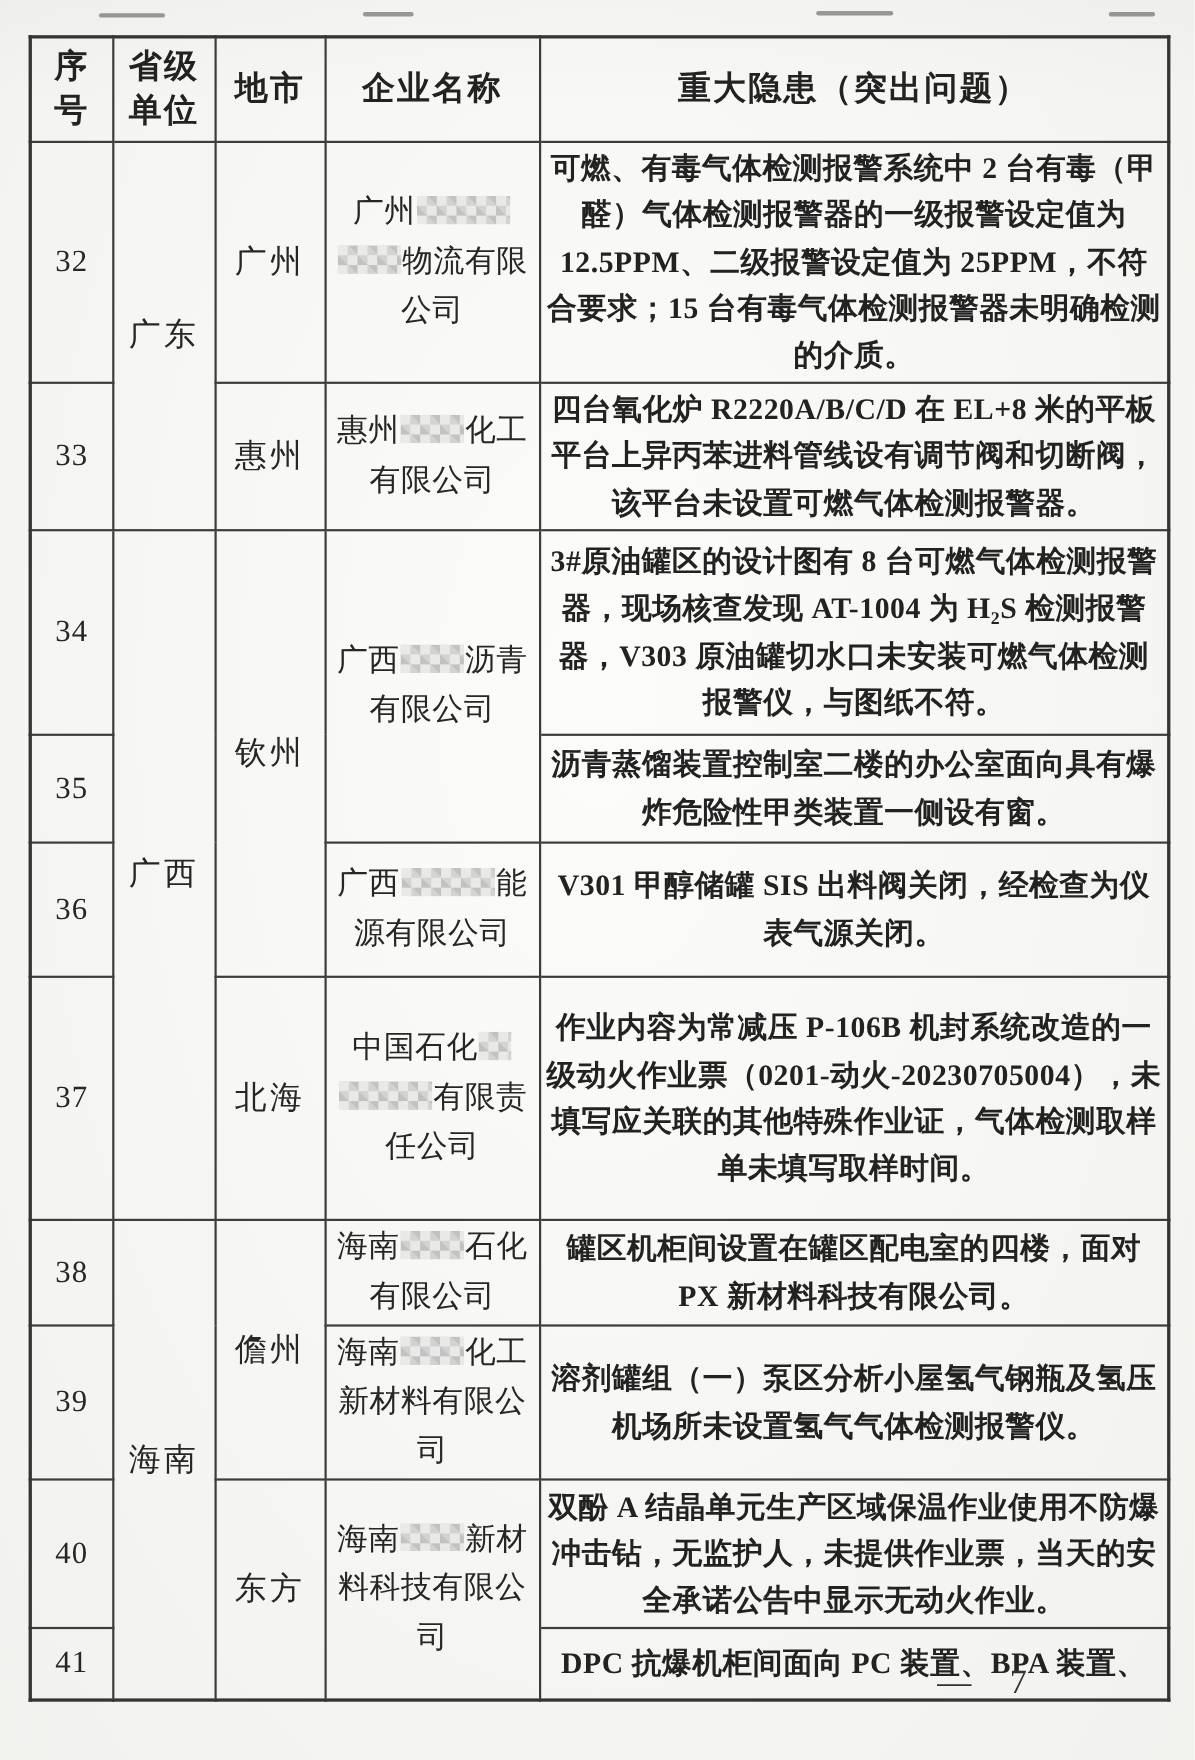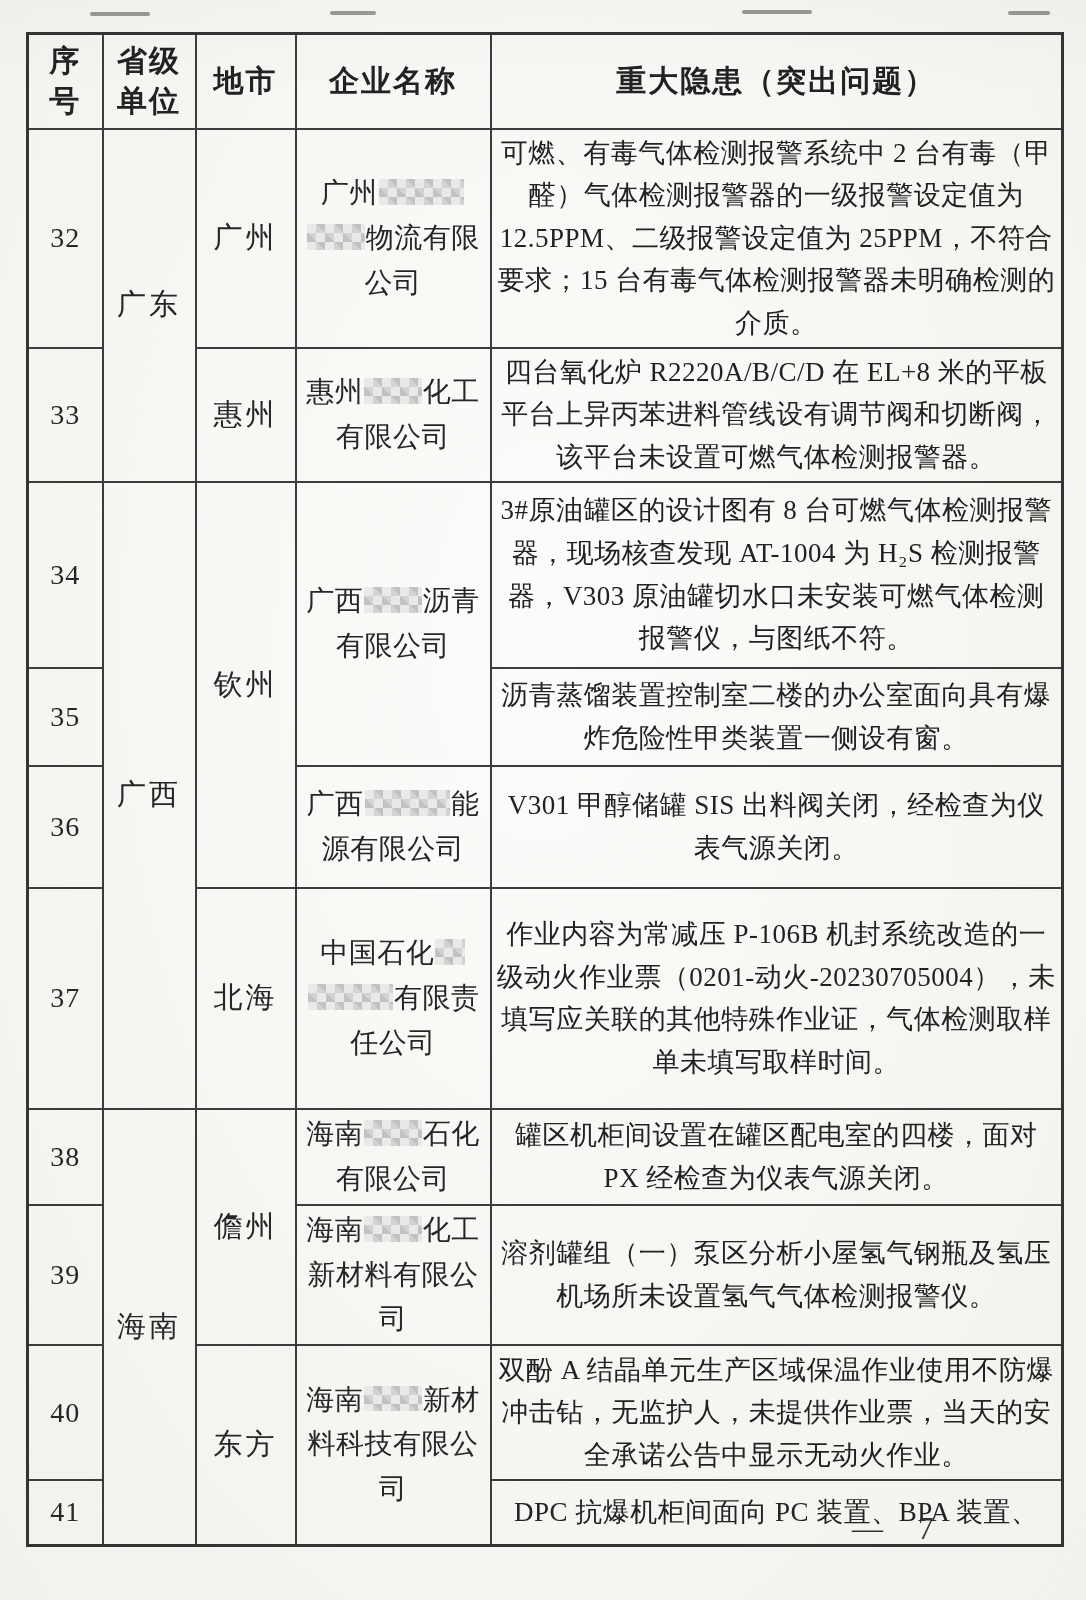--- a/index.html
+++ b/index.html
@@ -42,20 +42,21 @@
   td.comp{
     font-size:28px;line-height:1.6;letter-spacing:.5px;
     padding:4px 25px;
     margin-left:44px;
   }
   td.haz{
     font-size:27px;line-height:1.58;letter-spacing:.5px;
     text-align:justify;
     padding:6px 14px 6px 15px;
     color:#222;
+    font-weight:bold;
   }
   td.haz .inner{display:inline;}
   .mosaic{
     display:inline-block;height:.92em;vertical-align:-.1em;margin:0 1px;
     background-image:
       linear-gradient(45deg,#bdbdbd 25%,transparent 25%,transparent 75%,#bdbdbd 75%),
       linear-gradient(45deg,#cfcfcf 25%,#e8e8e6 25%,#e8e8e6 75%,#cfcfcf 75%);
     background-size:18px 18px;
     background-position:0 0,9px 9px;
     border-radius:1px;opacity:.9;
@@ -147,21 +148,21 @@
     <td class="haz"><span class="inner">作业内容为常减压 P-106B 机封系统改造的一级动火作业票（0201-动火-20230705004），未填写应关联的其他特殊作业证，气体检测取样单未填写取样时间。</span></td>
   </tr>
 
   <tr style="height:96px">
     <td class="num">38</td>
     <td class="prov" rowspan="4">海南</td>
     <td class="city" rowspan="2">儋州</td>
     <td class="comp">
       <span>海南</span><span class="mosaic m2"></span><span>石化有限公司</span>
     </td>
-    <td class="haz"><span class="inner">罐区机柜间设置在罐区配电室的四楼，面对 PX 经检查为仪表气源关闭。</span></td>
+    <td class="haz"><span class="inner">罐区机柜间设置在罐区配电室的四楼，面对 PX 新材料科技有限公司。</span></td>
   </tr>
 
   <tr style="height:131px">
     <td class="num">39</td>
     <td class="comp">
       <span>海南</span><span class="mosaic m2"></span><span>化工新材料有限公司</span>
     </td>
     <td class="haz"><span class="inner">溶剂罐组（一）泵区分析小屋氢气钢瓶及氢压机场所未设置氢气气体检测报警仪。</span></td>
   </tr>
 

